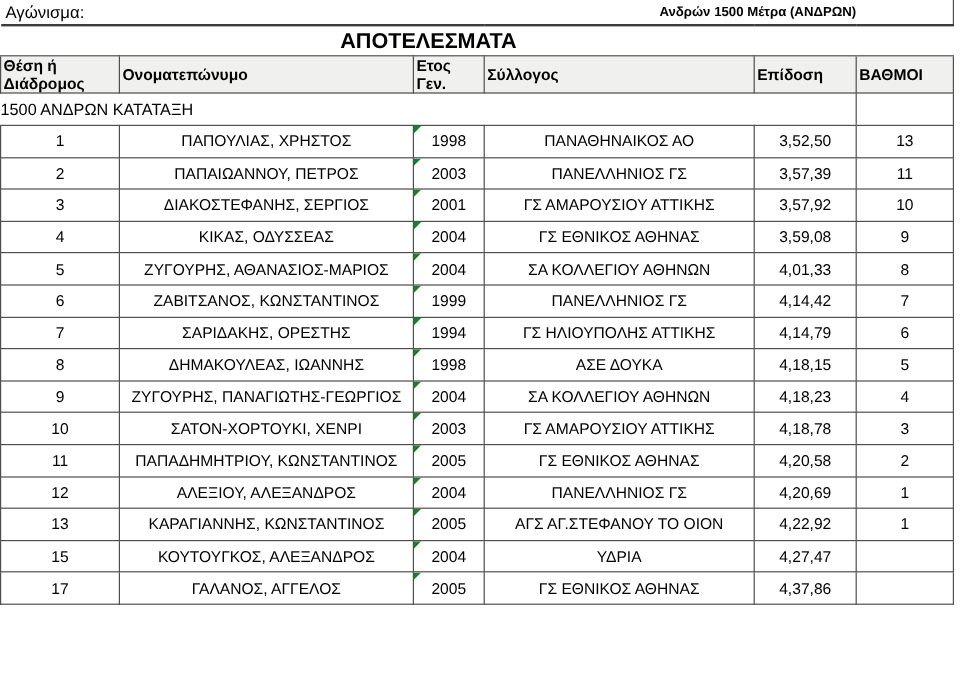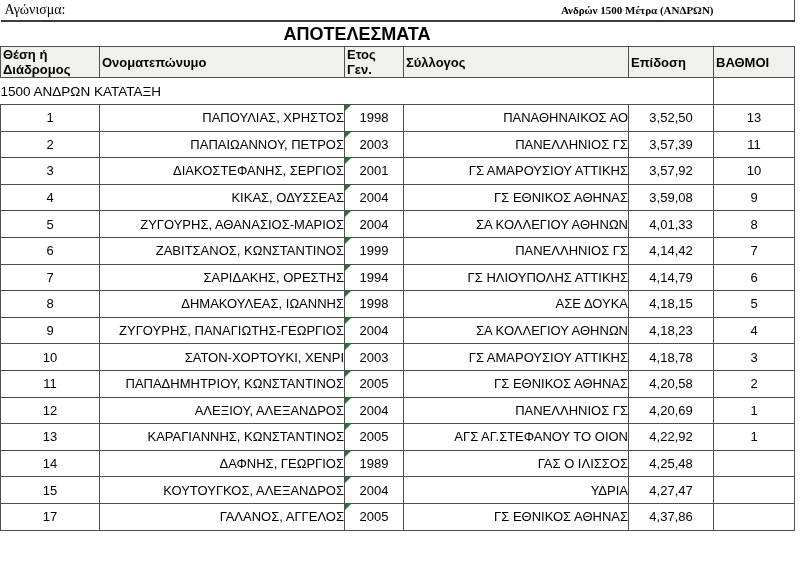--- a/index.html
+++ b/index.html
@@ -10,21 +10,21 @@
     --text:#000;
   }
   html,body{margin:0;padding:0;background:#fff;}
   body{font-family:"Liberation Sans","DejaVu Sans",sans-serif;color:var(--text);}
   .sheet{position:relative;width:800px;height:561px;background:#fff;overflow:hidden;}
   table.results{border-collapse:collapse;table-layout:fixed;width:794px;margin:0;}
   col.c1{width:99px}col.c2{width:245px}col.c3{width:59px}
   col.c4{width:225px}col.c5{width:85px}col.c6{width:81px}
 
   
-  tr.title-row td{border:none;border-bottom:2px solid var(--title-rule);height:20px;vertical-align:middle;padding:0;font-family:Liberation Serif, serif;}
+  tr.title-row td{border:none;border-bottom:2px solid var(--title-rule);height:20px;vertical-align:middle;padding:0;}
   tr.title-row td.t-main{position:relative;}
   .event-label{position:absolute;left:4px;top:2px;font-size:14px;}
   .event-title{display:block;width:100%;text-align:right;font-size:11px;font-weight:bold;}
   tr.title-row td.t-right{border-right:1px solid var(--border);}
 
   
   tr.results-row td{border:none;border-bottom:1px solid var(--border);height:24px;vertical-align:middle;padding:0;}
   .results-title{display:block;width:100%;text-align:center;font-size:18px;font-weight:bold;}
 
   
@@ -34,21 +34,21 @@
   
   tr.section-row td{border:none;border-top:1px solid var(--border);border-bottom:1px solid var(--border);
     height:26px;vertical-align:middle;padding:0;}
   tr.section-row td.s-points{border:1px solid var(--border);}
   .section-inner{display:block;width:628px;text-align:left;font-size:13.5px;}
 
   
   tr.data-row td{border:1px solid var(--border);height:25.6px;vertical-align:middle;
     font-size:13px;padding:0;overflow:hidden;white-space:nowrap;}
   td.cell-pos,td.cell-year,td.cell-perf,td.cell-pts{text-align:center;}
-  td.cell-name,td.cell-club{text-align:right;padding-left:5px;margin-left:16px;}
+  td.cell-name,td.cell-club{text-align:center;padding-left:5px;margin-left:16px;}
   td.cell-year{position:relative;}
   .year-flag{position:absolute;left:0;top:0;width:0;height:0;
     border-top:6px solid var(--year-flag);border-right:6px solid transparent;}
 </style>
 </head>
 <body>
 
 <div class="sheet">
   <table class="results">
     <colgroup>
@@ -231,31 +231,20 @@
     <td class="cell-name">ΚΑΡΑΓΙΑΝΝΗΣ, ΚΩΝΣΤΑΝΤΙΝΟΣ</td>
     <td class="cell-year">
       <span class="year-flag"></span>
       <span>2005</span>
     </td>
     <td class="cell-club">ΑΓΣ ΑΓ.ΣΤΕΦΑΝΟΥ ΤΟ ΟΙΟΝ</td>
     <td class="cell-perf">4,22,92</td>
     <td class="cell-pts">1</td>
   </tr>
         <tr class="data-row">
-    <td class="cell-pos">14</td>
-    <td class="cell-name">ΔΑΦΝΗΣ, ΓΕΩΡΓΙΟΣ</td>
-    <td class="cell-year">
-      <span class="year-flag"></span>
-      <span>1989</span>
-    </td>
-    <td class="cell-club">ΓΑΣ Ο ΙΛΙΣΣΟΣ</td>
-    <td class="cell-perf">4,25,48</td>
-    <td class="cell-pts"></td>
-  </tr>
-        <tr class="data-row">
     <td class="cell-pos">15</td>
     <td class="cell-name">ΚΟΥΤΟΥΓΚΟΣ, ΑΛΕΞΑΝΔΡΟΣ</td>
     <td class="cell-year">
       <span class="year-flag"></span>
       <span>2004</span>
     </td>
     <td class="cell-club">ΥΔΡΙΑ</td>
     <td class="cell-perf">4,27,47</td>
     <td class="cell-pts"></td>
   </tr>

